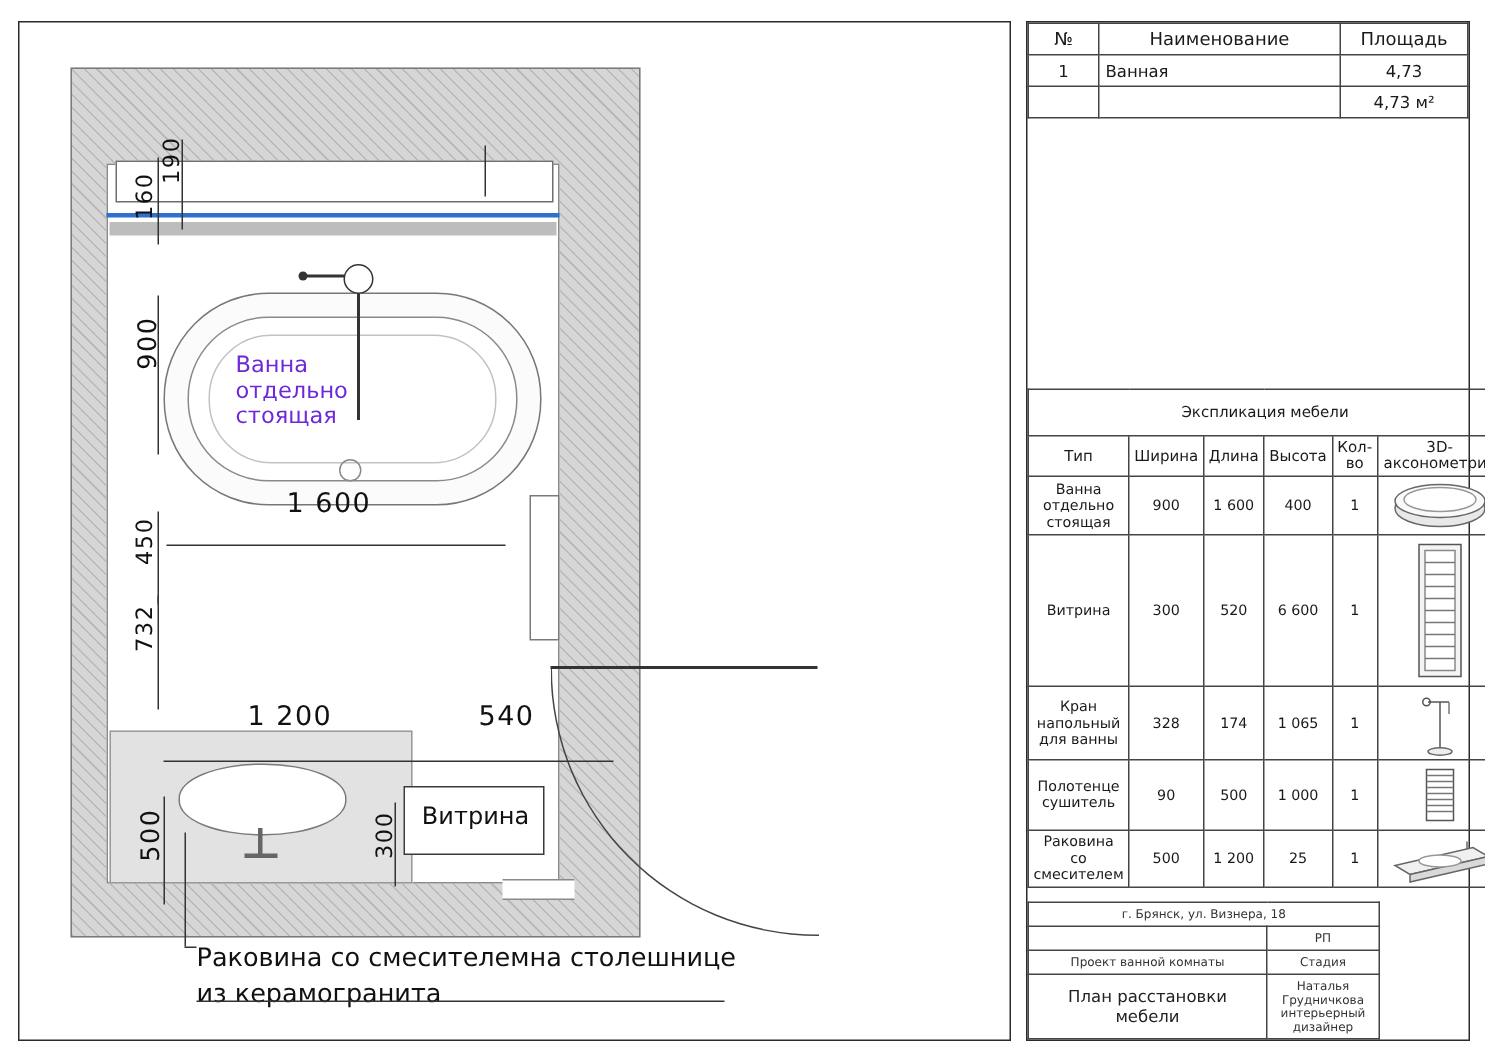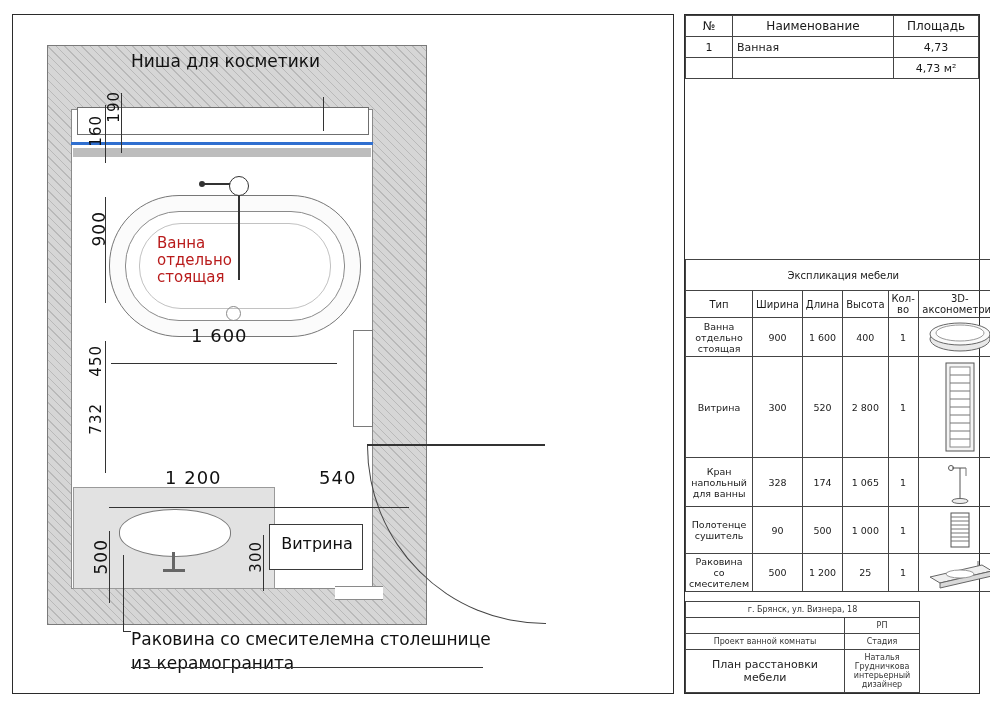--- a/index.html
+++ b/index.html
@@ -16,21 +16,21 @@
   .room-inner{position:absolute;left:24px;top:64px;width:300px;height:478px;background:#ffffff;border:1px solid #8a8a8a;}
   .room-tone{position:absolute;left:24px;top:64px;width:300px;height:478px;background:#e6e6e6;}
   .niche{position:absolute;left:30px;top:62px;width:290px;height:26px;background:#ffffff;border:1px solid #6f6f6f;}
   .blue-line{position:absolute;left:24px;top:97px;width:302px;height:3px;background:#2f6fd0;}
   .grey-band{position:absolute;left:26px;top:103px;width:298px;height:9px;background:#bdbdbd;}
   
   .tub-outer{position:absolute;left:62px;top:150px;width:250px;height:140px;border:1px solid #777;border-radius:70px/70px;background:#fbfbfb;}
   .tub-inner{position:absolute;left:78px;top:166px;width:218px;height:108px;border:1px solid #8a8a8a;border-radius:54px/54px;background:#ffffff;}
   .tub-inner2{position:absolute;left:92px;top:178px;width:190px;height:84px;border:1px solid #c2c2c2;border-radius:42px/42px;}
   .tub-drain{position:absolute;left:179px;top:261px;width:13px;height:13px;border:1px solid #8a8a8a;border-radius:50%;}
-  .tub-label{position:absolute;left:110px;top:190px;width:140px;font-family:"DejaVu Sans",sans-serif;font-size:15px;line-height:17px;color:#b91c1c;}
+  .tub-label{position:absolute;left:110px;top:190px;width:140px;font-family:"DejaVu Sans",sans-serif;font-size:15px;line-height:17px;color:#6d28d9;}
   
   .faucet-stem{position:absolute;left:191px;top:135px;width:2px;height:100px;background:#333;}
   .faucet-knob{position:absolute;left:182px;top:131px;width:18px;height:18px;border:1.5px solid #333;border-radius:50%;background:#fff;}
   .faucet-arm{position:absolute;left:155px;top:138px;width:30px;height:2px;background:#333;}
   .faucet-dot{position:absolute;left:152px;top:136px;width:6px;height:6px;background:#333;border-radius:50%;}
   
   .vitrina-tall{position:absolute;left:306px;top:285px;width:18px;height:95px;border:1px solid #7a7a7a;background:#fff;}
   .vitrina-box{position:absolute;left:222px;top:479px;width:92px;height:44px;border:1px solid #3a3a3a;background:#fff;}
   .vitrina-text{position:absolute;left:228px;top:489px;width:84px;text-align:center;font-family:"DejaVu Sans",sans-serif;font-size:16px;color:#111;}
   
@@ -145,23 +145,20 @@
     <div class="hline" style="left:96px;top:492px;width:300px;"></div>
     <div class="dim-h" style="left:152px;top:452px;font-size:18px;">1 200</div>
     <div class="dim-h" style="left:306px;top:452px;font-size:18px;">540</div>
 
     <div class="vline" style="left:96px;top:516px;height:72px;"></div>
     <div class="dim-v" style="left:78px;top:524px;font-size:17px;">500</div>
 
     <div class="vline" style="left:250px;top:520px;height:56px;"></div>
     <div class="dim-v" style="left:234px;top:526px;">300</div>
 
-    <div class="title-note note-top">
-      <span>Ниша для косметики</span>
-    </div>
     <div class="leader" style="left:310px;top:82px;width:1px;height:34px;"></div>
 
     <div class="title-note note-bottom">
       <div>Раковина со смесителемна столешнице</div>
       <div>из керамогранита</div>
     </div>
     <div class="leader" style="left:110px;top:540px;width:1px;height:76px;"></div>
     <div class="leader" style="left:110px;top:616px;width:8px;height:1px;"></div>
     <div class="leader" style="left:118px;top:652px;width:352px;height:1px;"></div>
   </div>
@@ -214,21 +211,21 @@
             <ellipse cx="37" cy="14" rx="30" ry="11" fill="#fafafa" stroke="#666"></ellipse>
             <ellipse cx="37" cy="13" rx="24" ry="8" fill="#ffffff" stroke="#999"></ellipse>
           </svg>
         </td>
       </tr>
 
       <tr>
         <td class="typ">Витрина</td>
         <td class="num">300</td>
         <td class="num">520</td>
-        <td class="num">2 800</td>
+        <td class="num">6 600</td>
         <td class="num">1</td>
         <td class="iso">
           <svg class="iso-svg" width="46" height="96" viewBox="0 0 46 96">
             <rect x="9" y="4" width="28" height="88" fill="#f4f4f4" stroke="#555"></rect>
             <rect x="13" y="8" width="20" height="80" fill="#ffffff" stroke="#888"></rect>
             <g stroke="#777">
               <line x1="13" y1="16" x2="33" y2="16"></line>
                   <line x1="13" y1="24" x2="33" y2="24"></line>
               <line x1="13" y1="32" x2="33" y2="32"></line>
                   <line x1="13" y1="40" x2="33" y2="40"></line>

